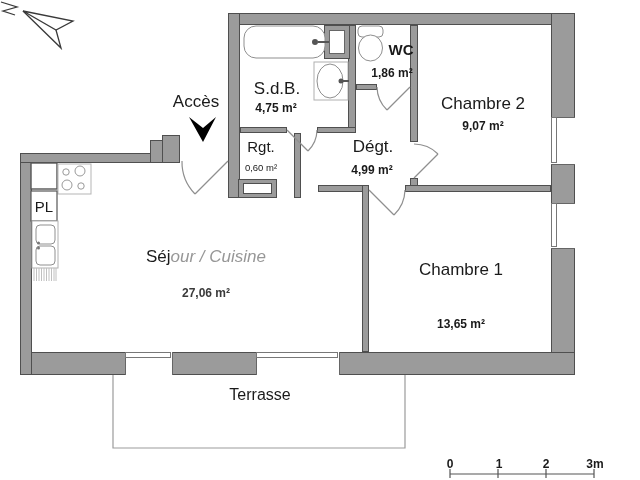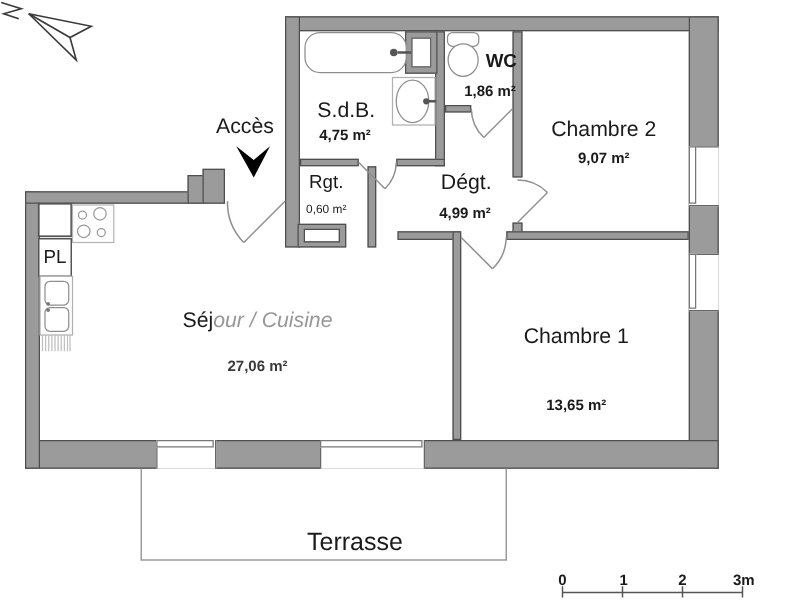--- a/index.html
+++ b/index.html
@@ -162,21 +162,21 @@
   <div class="lbl room-area" style="left:372px;top:170px;">4,99 m²</div>
 
   <div class="lbl room-name" style="left:206px;top:256px;">
     <span>Séj</span><span class="lbl-light">our / Cuisine</span>
   </div>
   <div class="lbl room-area" style="left:206px;top:293px;color:#3a3a3a;">27,06 m²</div>
 
   <div class="lbl room-name" style="left:461px;top:269px;">Chambre 1</div>
   <div class="lbl room-area" style="left:461px;top:292px;margin-top:32px;">13,65 m²</div>
 
-  <div class="lbl" style="left:260px;top:434px;font-size:20px;margin-left:24px;">Terrasse</div>
+  <div class="lbl" style="left:260px;top:395px;font-size:16px;">Terrasse</div>
 
   <div class="lbl" style="left:44px;top:206px;font-size:15px;">PL</div>
 
   <div class="lbl sc" style="left:450px;top:464px;">0</div>
   <div class="lbl sc" style="left:499px;top:464px;">1</div>
   <div class="lbl sc" style="left:546px;top:464px;">2</div>
   <div class="lbl sc" style="left:595px;top:464px;">3m</div>
 
 </div>
 

